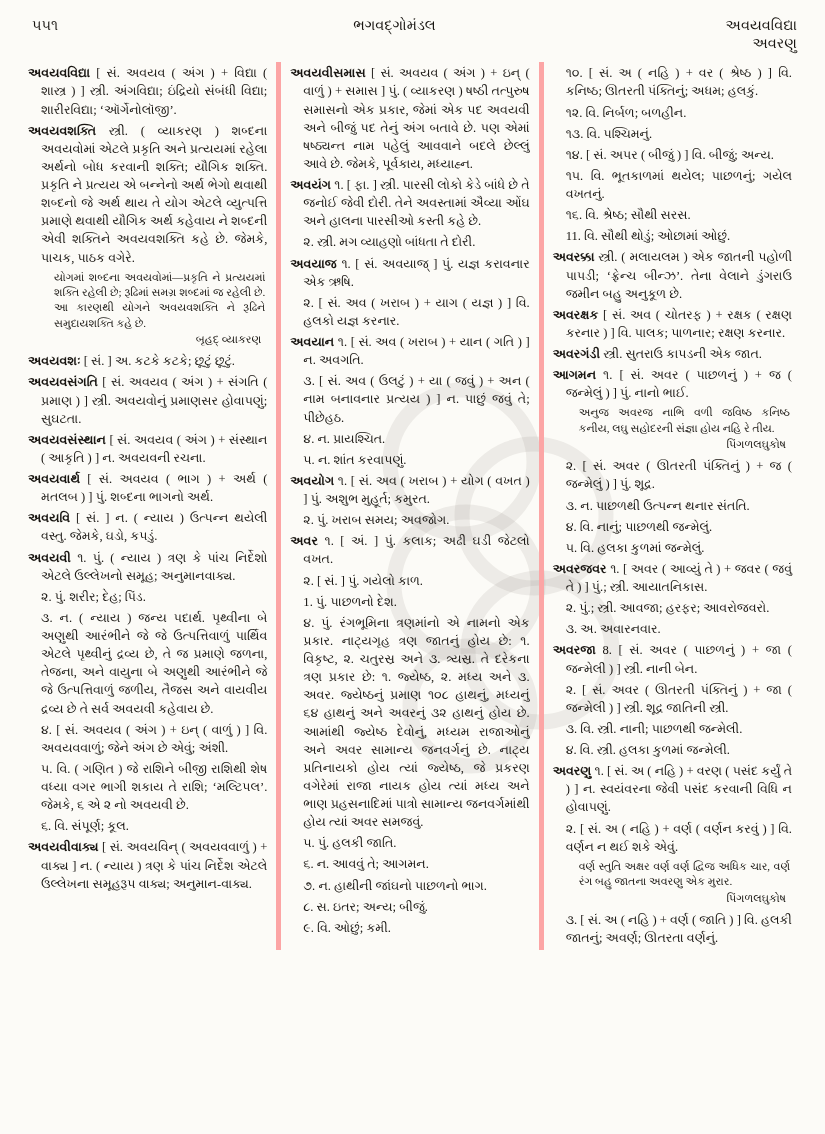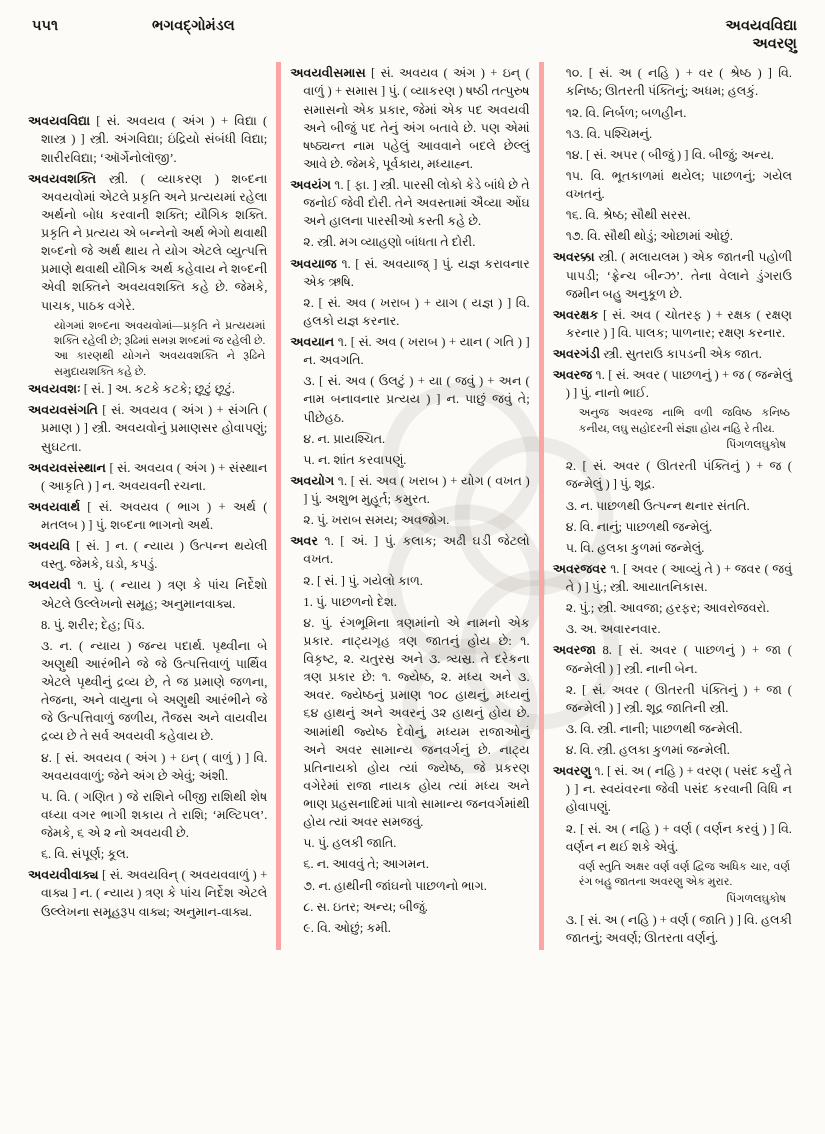--- a/index.html
+++ b/index.html
@@ -9,37 +9,37 @@
     margin:0 auto;
     background:#fcfbf7;
     color:#181511;
     font-family:"Liberation Serif","DejaVu Serif",serif;
     box-sizing:border-box;
     padding:14px 24px 10px 28px;
     overflow:hidden;
   }
   .hdr{
     display:flex;justify-content:space-between;align-items:flex-start;
-    font-weight:bold;font-size:14.5px;line-height:1.25;
+    font-weight:normal;font-size:14.5px;line-height:1.25;
     margin:2px 4px 10px 4px;position:relative;z-index:2;
   }
   .hdr .pageno{width:120px;}
-  .hdr .title{flex:1;}
+  .hdr .title{flex:1;text-align:center;}
   .runhead{width:160px;text-align:right;}
   .runhead div{white-space:nowrap;}
   .cols{
     display:flex;position:relative;z-index:2;align-items:stretch;
   }
   .col{
     flex:1;min-width:0;
     padding:2px 9px 0 9px;
     font-size:12.6px;line-height:1.44;
     text-align:justify;text-justify:inter-word;
   }
-  .col:first-child{padding-left:0;margin-top:48px;}
+  .col:first-child{padding-left:0;}
   .col+.col{border-left:5px solid #fca5a5;}
   .blk{margin:0 0 3px 0;padding-left:13px;}
   .entry{text-indent:-13px;}
   .sense{text-indent:0;}
   .hw{font-weight:bold;}
   .quote{
     font-size:11px;line-height:1.4;
     padding-left:26px;padding-right:2px;margin-bottom:1px;
   }
   .attrib{
@@ -73,27 +73,28 @@
       <div>અવયવવિદ્યા</div>
       <div>અવરણુ</div>
     </div>
   </div>
 
   <div class="cols">
     <div class="col">
         <p class="blk entry"><span class="hw">અવયવવિદ્યા</span> <span>[ સં. અવયવ ( અંગ ) + વિદ્યા ( શાસ્ત્ર ) ] સ્ત્રી. અંગવિદ્યા; ઇંદ્રિયો સંબંધી વિદ્યા; શારીરવિદ્યા; ‘ઑર્ગેનોલૉજી’.</span></p>
         <p class="blk entry"><span class="hw">અવયવશક્તિ</span> <span>સ્ત્રી. ( વ્યાકરણ ) શબ્દના અવયવોમાં એટલે પ્રકૃતિ અને પ્રત્યયમાં રહેલા અર્થનો બોધ કરવાની શક્તિ; યૌગિક શક્તિ. પ્રકૃતિ ને પ્રત્યય એ બન્નેનો અર્થ ભેગો થવાથી શબ્દનો જે અર્થ થાય તે યોગ એટલે વ્યુત્પત્તિ પ્રમાણે થવાથી યૌગિક અર્થ કહેવાય ને શબ્દની એવી શક્તિને અવયવશક્તિ કહે છે. જેમકે, પાચક, પાઠક વગેરે.</span></p>
         <p class="blk quote"><span>યોગમાં શબ્દના અવયવોમાં—પ્રકૃતિ ને પ્રત્યયમાં શક્તિ રહેલી છે; રૂઢિમાં સમગ્ર શબ્દમાં જ રહેલી છે. આ કારણથી યોગને અવયવશક્તિ ને રૂઢિને સમુદાયશક્તિ કહે છે.</span></p>
+        <p class="blk attrib"><span>બૃહદ્ વ્યાકરણ</span></p>
         <p class="blk entry"><span class="hw">અવયવશઃ</span> <span>[ સં. ] અ. કટકે કટકે; છૂટું છૂટું.</span></p>
         <p class="blk entry"><span class="hw">અવયવસંગતિ</span> <span>[ સં. અવયવ ( અંગ ) + સંગતિ ( પ્રમાણ ) ] સ્ત્રી. અવયવોનું પ્રમાણસર હોવાપણું; સુઘટતા.</span></p>
         <p class="blk entry"><span class="hw">અવયવસંસ્થાન</span> <span>[ સં. અવયવ ( અંગ ) + સંસ્થાન ( આકૃતિ ) ] ન. અવયવની રચના.</span></p>
         <p class="blk entry"><span class="hw">અવયવાર્થ</span> <span>[ સં. અવયવ ( ભાગ ) + અર્થ ( મતલબ ) ] પું. શબ્દના ભાગનો અર્થ.</span></p>
         <p class="blk entry"><span class="hw">અવયવિ</span> <span>[ સં. ] ન. ( ન્યાય ) ઉત્પન્ન થયેલી વસ્તુ. જેમકે, ઘડો, કપડું.</span></p>
         <p class="blk entry"><span class="hw">અવયવી</span> <span>૧. પું. ( ન્યાય ) ત્રણ કે પાંચ નિર્દેશો એટલે ઉલ્લેખનો સમૂહ; અનુમાનવાક્ય.</span></p>
-        <p class="blk sense"><span>8. પું. શરીર; દેહ; પિંડ.</span></p>
+        <p class="blk sense"><span>૨. પું. શરીર; દેહ; પિંડ.</span></p>
         <p class="blk sense"><span>૩. ન. ( ન્યાય ) જન્ય પદાર્થ. પૃથ્વીના બે અણુથી આરંભીને જે જે ઉત્પત્તિવાળું પાર્થિવ એટલે પૃથ્વીનું દ્રવ્ય છે, તે જ પ્રમાણે જળના, તેજના, અને વાયુના બે અણુથી આરંભીને જે જે ઉત્પત્તિવાળું જળીય, તૈજસ અને વાયવીય દ્રવ્ય છે તે સર્વ અવયવી કહેવાય છે.</span></p>
         <p class="blk sense"><span>૪. [ સં. અવયવ ( અંગ ) + ઇન્ ( વાળું ) ] વિ. અવયવવાળું; જેને અંગ છે એવું; અંશી.</span></p>
         <p class="blk sense"><span>૫. વિ. ( ગણિત ) જે રાશિને બીજી રાશિથી શેષ વધ્યા વગર ભાગી શકાય તે રાશિ; ‘મલ્ટિપલ’. જેમકે, ૬ એ ૨ નો અવયવી છે.</span></p>
         <p class="blk sense"><span>૬. વિ. સંપૂર્ણ; કૂલ.</span></p>
         <p class="blk entry"><span class="hw">અવયવીવાક્ય</span> <span>[ સં. અવયવિન્ ( અવયવવાળું ) + વાક્ય ] ન. ( ન્યાય ) ત્રણ કે પાંચ નિર્દેશ એટલે ઉલ્લેખના સમૂહરૂપ વાક્ય; અનુમાન-વાક્ય.</span></p>
       </div>
     <div class="col">
         <p class="blk entry"><span class="hw">અવયવીસમાસ</span> <span>[ સં. અવયવ ( અંગ ) + ઇન્ ( વાળું ) + સમાસ ] પું. ( વ્યાકરણ ) ષષ્ઠી તત્પુરુષ સમાસનો એક પ્રકાર, જેમાં એક પદ અવયવી અને બીજું પદ તેનું અંગ બતાવે છે. પણ એમાં ષષ્ઠ્યન્ત નામ પહેલું આવવાને બદલે છેલ્લું આવે છે. જેમકે, પૂર્વકાય, મધ્યાહ્ન.</span></p>
         <p class="blk entry"><span class="hw">અવયંગ</span> <span>૧. [ ફા. ] સ્ત્રી. પારસી લોકો કેડે બાંધે છે તે જનોઈ જેવી દોરી. તેને અવસ્તામાં ઐવ્યા ઓંઘ અને હાલના પારસીઓ કસ્તી કહે છે.</span></p>
         <p class="blk sense"><span>૨. સ્ત્રી. મગ વ્યાહણો બાંધતા તે દોરી.</span></p>
@@ -115,25 +116,25 @@
         <p class="blk sense"><span>૮. સ. ઇતર; અન્ય; બીજું.</span></p>
         <p class="blk sense"><span>૯. વિ. ઓછું; કમી.</span></p>
       </div>
     <div class="col">
         <p class="blk sense"><span>૧૦. [ સં. અ ( નહિ ) + વર ( શ્રેષ્ઠ ) ] વિ. કનિષ્ઠ; ઊતરતી પંક્તિનું; અધમ; હલકું.</span></p>
         <p class="blk sense"><span>૧૨. વિ. નિર્બળ; બળહીન.</span></p>
         <p class="blk sense"><span>૧૩. વિ. પશ્ચિમનું.</span></p>
         <p class="blk sense"><span>૧૪. [ સં. અપર ( બીજું ) ] વિ. બીજું; અન્ય.</span></p>
         <p class="blk sense"><span>૧૫. વિ. ભૂતકાળમાં થયેલ; પાછળનું; ગયેલ વખતનું.</span></p>
         <p class="blk sense"><span>૧૬. વિ. શ્રેષ્ઠ; સૌથી સરસ.</span></p>
-        <p class="blk sense"><span>૧૭. વિ. સૌથી થોડું; ઓછામાં ઓછું.</span></p>
+        <p class="blk sense"><span>11. વિ. સૌથી થોડું; ઓછામાં ઓછું.</span></p>
         <p class="blk entry"><span class="hw">અવરક્કા</span> <span>સ્ત્રી. ( મલાયલમ ) એક જાતની પહોળી પાપડી; ‘ફ્રેન્ચ બીન્ઝ’. તેના વેલાને ડુંગરાઉ જમીન બહુ અનુકૂળ છે.</span></p>
         <p class="blk entry"><span class="hw">અવરક્ષક</span> <span>[ સં. અવ ( ચોતરફ ) + રક્ષક ( રક્ષણ કરનાર ) ] વિ. પાલક; પાળનાર; રક્ષણ કરનાર.</span></p>
         <p class="blk entry"><span class="hw">અવરગંડી</span> <span>સ્ત્રી. સુતરાઉ કાપડની એક જાત.</span></p>
-        <p class="blk entry"><span class="hw">અવરજ</span> <span>૧. [ સં. અવર ( પાછળનું ) + જ ( જન્મેલું ) ] પું. નાનો ભાઈ.</span></p>
+        <p class="blk entry"><span class="hw">આગમન</span> <span>૧. [ સં. અવર ( પાછળનું ) + જ ( જન્મેલું ) ] પું. નાનો ભાઈ.</span></p>
         <p class="blk quote"><span>અનુજ અવરજ નાભિ વળી જવિષ્ઠ કનિષ્ઠ કનીય, લઘુ સહોદરની સંજ્ઞા હોય નહિ રે તીય.</span></p>
         <p class="blk attrib"><span>પિંગળલઘુકોષ</span></p>
         <p class="blk sense"><span>૨. [ સં. અવર ( ઊતરતી પંક્તિનું ) + જ ( જન્મેલું ) ] પું. શૂદ્ર.</span></p>
         <p class="blk sense"><span>૩. ન. પાછળથી ઉત્પન્ન થનાર સંતતિ.</span></p>
         <p class="blk sense"><span>૪. વિ. નાનું; પાછળથી જન્મેલું.</span></p>
         <p class="blk sense"><span>૫. વિ. હલકા કુળમાં જન્મેલું.</span></p>
         <p class="blk entry"><span class="hw">અવરજવર</span> <span>૧. [ અવર ( આવ્યું તે ) + જવર ( જવું તે ) ] પું.; સ્ત્રી. આયાતનિકાસ.</span></p>
         <p class="blk sense"><span>૨. પું.; સ્ત્રી. આવજા; હરફર; આવરોજવરો.</span></p>
         <p class="blk sense"><span>૩. અ. અવારનવાર.</span></p>
         <p class="blk entry"><span class="hw">અવરજા</span> <span>8. [ સં. અવર ( પાછળનું ) + જા ( જન્મેલી ) ] સ્ત્રી. નાની બેન.</span></p>

